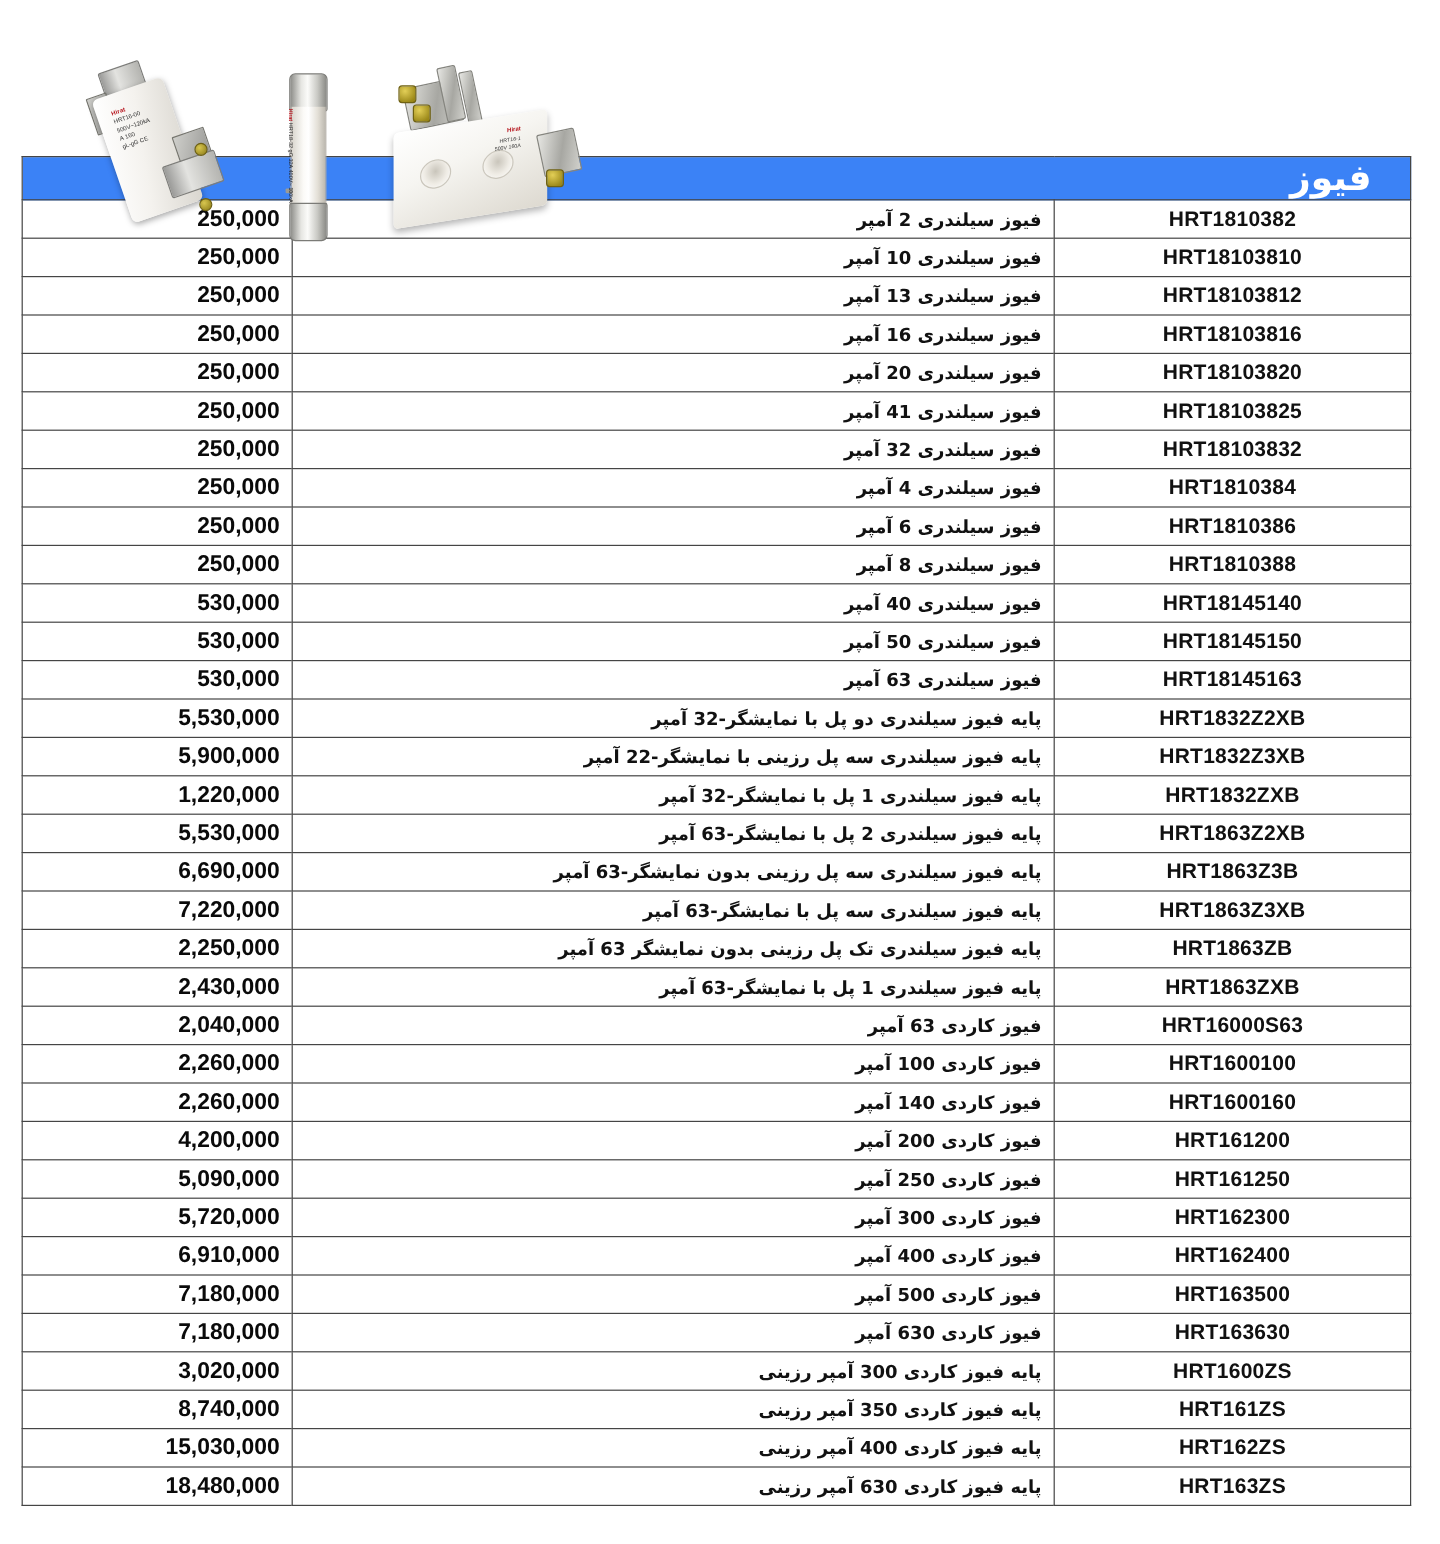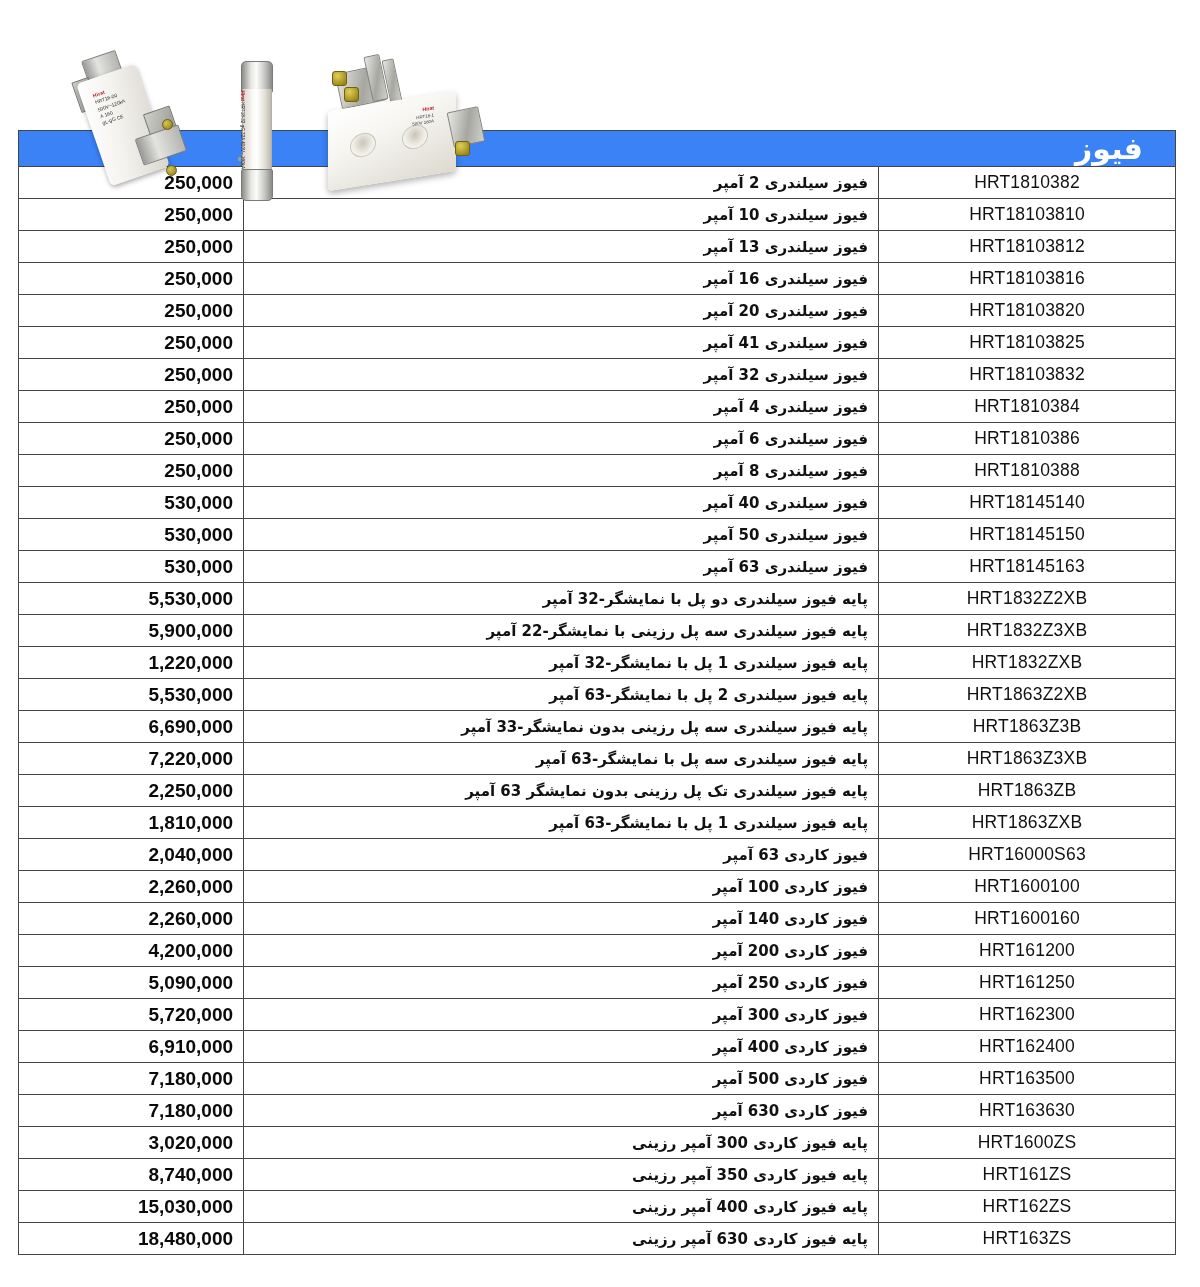--- a/index.html
+++ b/index.html
@@ -219,21 +219,21 @@
     vertical-align: middle;
   }
 
   col.c-code  { width: 297px; }
   col.c-desc  { width: 635px; }
   col.c-price { width: 225px; }
 
   .cell-code {
     text-align: center;
     font-size: 17.5px;
-    font-weight: normal;
+    font-weight: bold;
     color: #111111;
     font-family: "Liberation Sans", sans-serif;
     direction: ltr;
     letter-spacing: .2px;
   }
 
   .cell-desc {
     text-align: right;
     direction: rtl;
     font-size: 15px;
@@ -405,37 +405,37 @@
           <td class="cell-desc">پایه فیوز سیلندری 1 پل با نمایشگر-32 آمپر</td>
           <td class="cell-price">1,220,000</td>
         </tr>
         <tr>
           <td class="cell-code">HRT1863Z2XB</td>
           <td class="cell-desc">پایه فیوز سیلندری 2 پل با نمایشگر-63 آمپر</td>
           <td class="cell-price">5,530,000</td>
         </tr>
         <tr>
           <td class="cell-code">HRT1863Z3B</td>
-          <td class="cell-desc">پایه فیوز سیلندری سه پل رزینی بدون نمایشگر-33 آمپر</td>
+          <td class="cell-desc">پایه فیوز سیلندری سه پل رزینی بدون نمایشگر-63 آمپر</td>
           <td class="cell-price">6,690,000</td>
         </tr>
         <tr>
           <td class="cell-code">HRT1863Z3XB</td>
           <td class="cell-desc">پایه فیوز سیلندری سه پل با نمایشگر-63 آمپر</td>
           <td class="cell-price">7,220,000</td>
         </tr>
         <tr>
           <td class="cell-code">HRT1863ZB</td>
           <td class="cell-desc">پایه فیوز سیلندری تک پل رزینی بدون نمایشگر 63 آمپر</td>
           <td class="cell-price">2,250,000</td>
         </tr>
         <tr>
           <td class="cell-code">HRT1863ZXB</td>
           <td class="cell-desc">پایه فیوز سیلندری 1 پل با نمایشگر-63 آمپر</td>
-          <td class="cell-price">1,810,000</td>
+          <td class="cell-price">2,430,000</td>
         </tr>
         <tr>
           <td class="cell-code">HRT16000S63</td>
           <td class="cell-desc">فیوز کاردی 63 آمپر</td>
           <td class="cell-price">2,040,000</td>
         </tr>
         <tr>
           <td class="cell-code">HRT1600100</td>
           <td class="cell-desc">فیوز کاردی 100 آمپر</td>
           <td class="cell-price">2,260,000</td>

